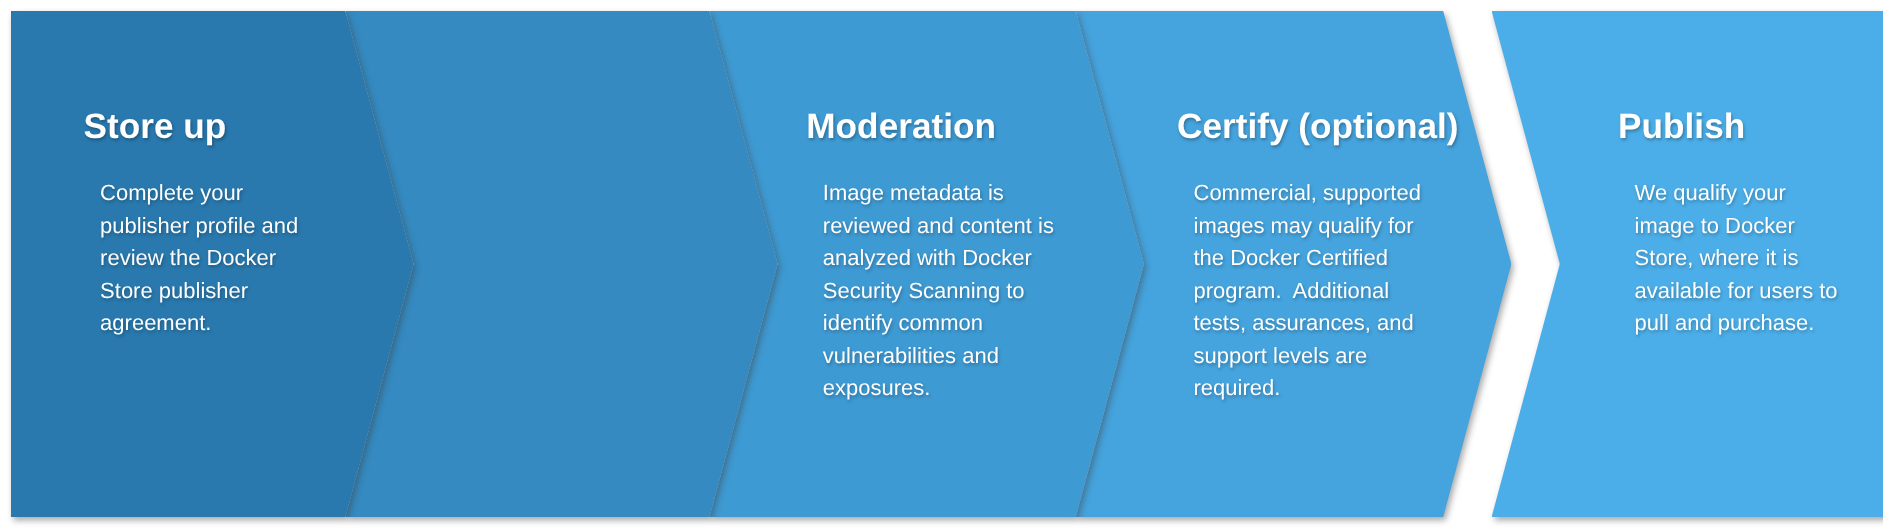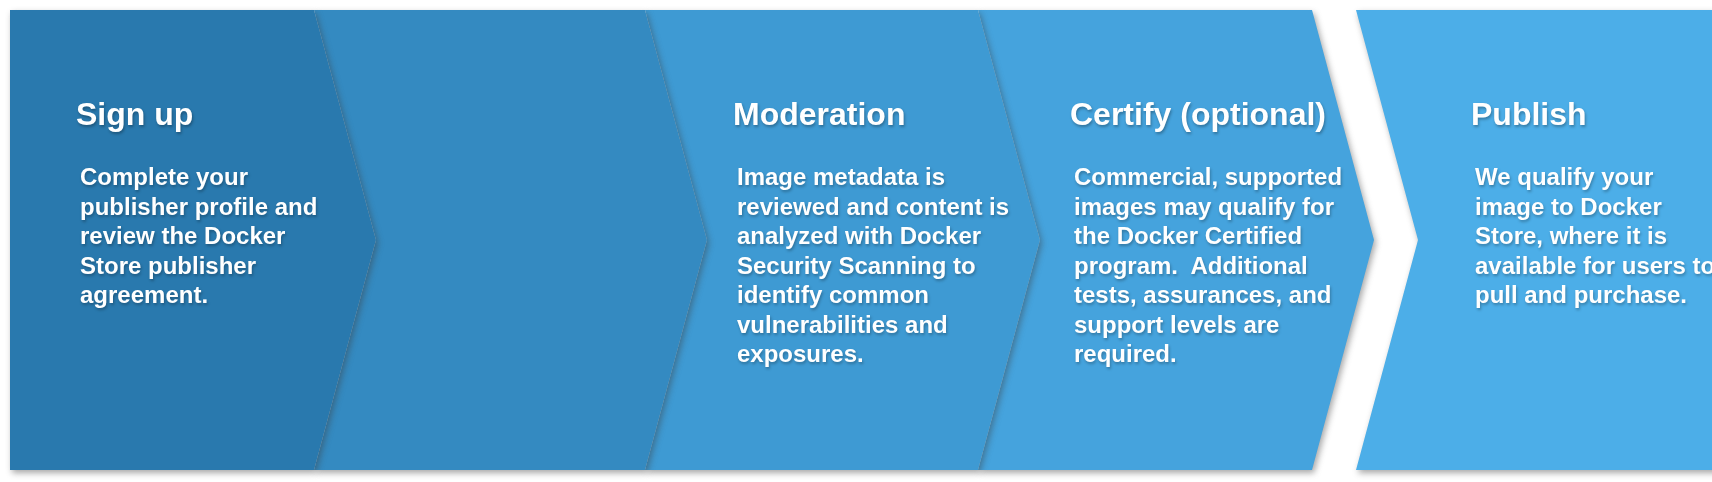--- a/index.html
+++ b/index.html
@@ -59,37 +59,37 @@
 
   .chev-title {
     margin: 0;
     font-size: 32px;
     line-height: 36px;
     font-weight: bold;
     text-shadow: 1px 2px 3px rgba(0,0,0,0.30);
     white-space: nowrap;
   }
   .chev-desc {
-    margin: 30px 0 0 4px;
-    font-size: 24px;
+    margin: 30px 0 0 15px;
+    font-size: 20px;
     line-height: 29.5px;
-    font-weight: bold;
+    font-weight: normal;
     text-shadow: 1px 2px 3px rgba(0,0,0,0.28);
     white-space: pre-wrap;
   }
 </style>
 </head>
 <body style="background: rgb(255, 255, 255);">
 
 <div class="canvas">
 
   <div class="chev chev1">
     <div class="chev-shape" style="background: rgb(41, 121, 174);"></div>
     <div class="chev-content">
-      <h2 class="chev-title">Sign up</h2>
+      <h2 class="chev-title">Store up</h2>
       <p class="chev-desc">Complete your
 publisher profile and
 review the Docker
 Store publisher
 agreement.</p>
     </div>
   </div>
 
   <div class="chev chev2">
     <div class="chev-shape" style="background: rgb(52, 138, 193);"></div>

